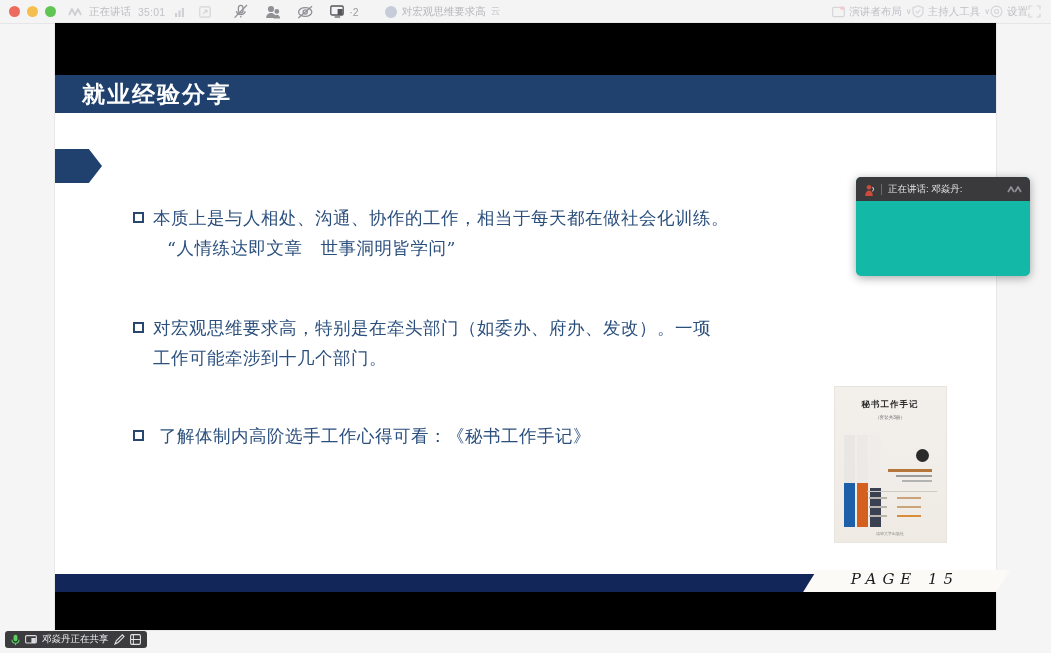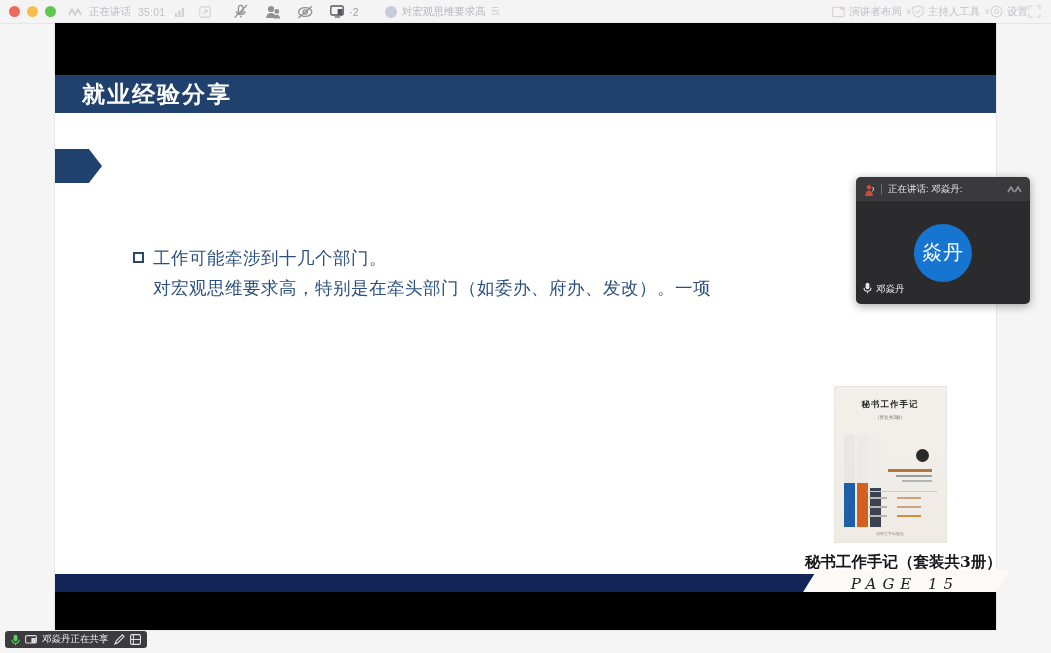--- a/index.html
+++ b/index.html
@@ -134,33 +134,33 @@
   }
 
   
   .slide-footer-navy {
     position: absolute; left: 0; bottom: 38px; width: 941px; height: 18px; background: #13265a;
   }
   .footer-notch {
     position: absolute; left: 745px; bottom: 33px; width: 210px; height: 27px;
     background: #fbfaf7;
     clip-path: polygon(8% 0, 100% 0, 92% 100%, 0% 100%);
-    display: flex; align-items: center; justify-content: center;
+    display: flex; align-items: flex-start; justify-content: center;
   }
   .page-label {
     font-size: 15px; color: #1b1b1b; letter-spacing: 6px; font-style: italic;
     font-family: "DejaVu Serif","Liberation Serif",serif; font-weight: 500;
   }
   .slide-botblack {
     position: absolute; left: 0; bottom: 0; width: 941px; height: 38px; background: #000000;
   }
 
   
   .video-panel {
-    position: absolute; left: 856px; top: 177px; width: 174px; height: 127px;
+    position: absolute; left: 856px; top: 177px; width: 174px; height: 99px;
     background: #14b8a6; border-radius: 5px; overflow: hidden;
     box-shadow: 0 2px 10px rgba(0,0,0,.35);
   }
   .vp-head {
     height: 24px; background: #3a3a3c; display: flex; align-items: center;
     padding: 0 7px; gap: 6px;
   }
   .vp-speaker-ico { width: 12px; height: 12px; }
   .vp-divider { width: 1px; height: 11px; background: #6d6d70; }
   .vp-head-text { font-size: 9.5px; color: #e3e3e5; white-space: nowrap; }
@@ -314,33 +314,46 @@
     <div class="slide-banner">
       <span class="banner-title">就业经验分享</span>
     </div>
 
     <div class="section-row">
       <span class="arrow-tag"></span>
     </div>
 
     <div class="body-area">
 
-
-      <div class="b-gap"></div>
-
       <div class="bullet">
         <span class="bullet-sq"></span>
         <span class="bullet-lines">
+          <span class="bline">本质上是与人相处、沟通、协作的工作，相当于每天都在做社会化训练。</span>
+          <span class="bline indent">“人情练达即文章　世事洞明皆学问”</span>
+        </span>
+      </div>
+
+      <div class="b-gap"></div>
+
+      <div class="bullet">
+        <span class="bullet-sq"></span>
+        <span class="bullet-lines">
+          <span class="bline">对宏观思维要求高，特别是在牵头部门（如委办、府办、发改）。一项</span>
           <span class="bline">工作可能牵涉到十几个部门。</span>
-          <span class="bline">对宏观思维要求高，特别是在牵头部门（如委办、府办、发改）。一项</span>
         </span>
       </div>
 
       <div class="b-gap-sm"></div>
 
+      <div class="bullet">
+        <span class="bullet-sq"></span>
+        <span class="bullet-lines">
+          <span class="bline" style="padding-left:6px">了解体制内高阶选手工作心得可看：《秘书工作手记》</span>
+        </span>
+      </div>
     </div>
 
     <div class="book-wrap">
       <div class="book-img">
         <div class="bk-title">秘书工作手记</div>
         <div class="bk-sub">（套装共3册）</div>
         <div class="bk-spines">
           <span class="sp sp1"></span>
             <span class="sp sp2"></span>
             <span class="sp sp3"></span>
@@ -351,21 +364,20 @@
         <span class="bk-ln bk-l3"></span>
         <span class="bk-box"></span>
         <span class="bk-rowl" style="top:110px"></span>
           <span class="bk-rowr" style="top:110px"></span>
         <span class="bk-rowl" style="top:119px"></span>
           <span class="bk-rowr" style="top:119px"></span>
         <span class="bk-rowl" style="top:128px"></span>
           <span class="bk-rowr" style="top:128px;background:#d98b3a"></span>
         <div class="bk-pub">清华大学出版社</div>
       </div>
-      <div class="book-caption">秘书工作手记（套装共3册）</div>
     </div>
 
     <div class="slide-footer-navy"></div>
     <div class="footer-notch">
       <span class="page-label">PAGE   15</span>
     </div>
     <div class="slide-botblack"></div>
   </div>
 
   <div class="video-panel">
@@ -378,33 +390,20 @@
         </svg>
       </span>
       <span class="vp-divider"></span>
       <span class="vp-head-text">正在讲话: 邓焱丹:</span>
       <span class="vp-minimize">
         <svg width="16" height="11" viewBox="0 0 16 11">
           <path d="M1 8 L4 3 L7 8" stroke="#8e8e93" stroke-width="1.7" fill="none" stroke-linejoin="round"></path>
           <path d="M8 8 L11 3 L14 8" stroke="#8e8e93" stroke-width="1.7" fill="none" stroke-linejoin="round"></path>
         </svg>
       </span>
-    </div>
-    <div class="vp-body">
-      <div class="vp-avatar">焱丹</div>
-      <div class="vp-foot">
-        <span>
-          <svg width="9" height="12" viewBox="0 0 9 12">
-            <rect x="2.6" y="0.8" width="3.8" height="6.4" rx="1.9" fill="#e8e8ea"></rect>
-            <path d="M1 5.8 A3.5 3.5 0 0 0 8 5.8" stroke="#e8e8ea" stroke-width="1.1" fill="none"></path>
-            <path d="M4.5 9.4 V11.2" stroke="#e8e8ea" stroke-width="1.1"></path>
-          </svg>
-        </span>
-        <span class="vp-foot-name">邓焱丹</span>
-      </div>
     </div>
   </div>
 
   <div class="bottom-bar">
     <span class="bb-ico">
       <svg width="9" height="12" viewBox="0 0 9 12">
         <rect x="2.6" y="0.8" width="3.8" height="6.4" rx="1.9" fill="#5ad062"></rect>
         <path d="M1 5.8 A3.5 3.5 0 0 0 8 5.8" stroke="#5ad062" stroke-width="1.1" fill="none"></path>
         <path d="M4.5 9.4 V11.2" stroke="#5ad062" stroke-width="1.1"></path>
       </svg>

